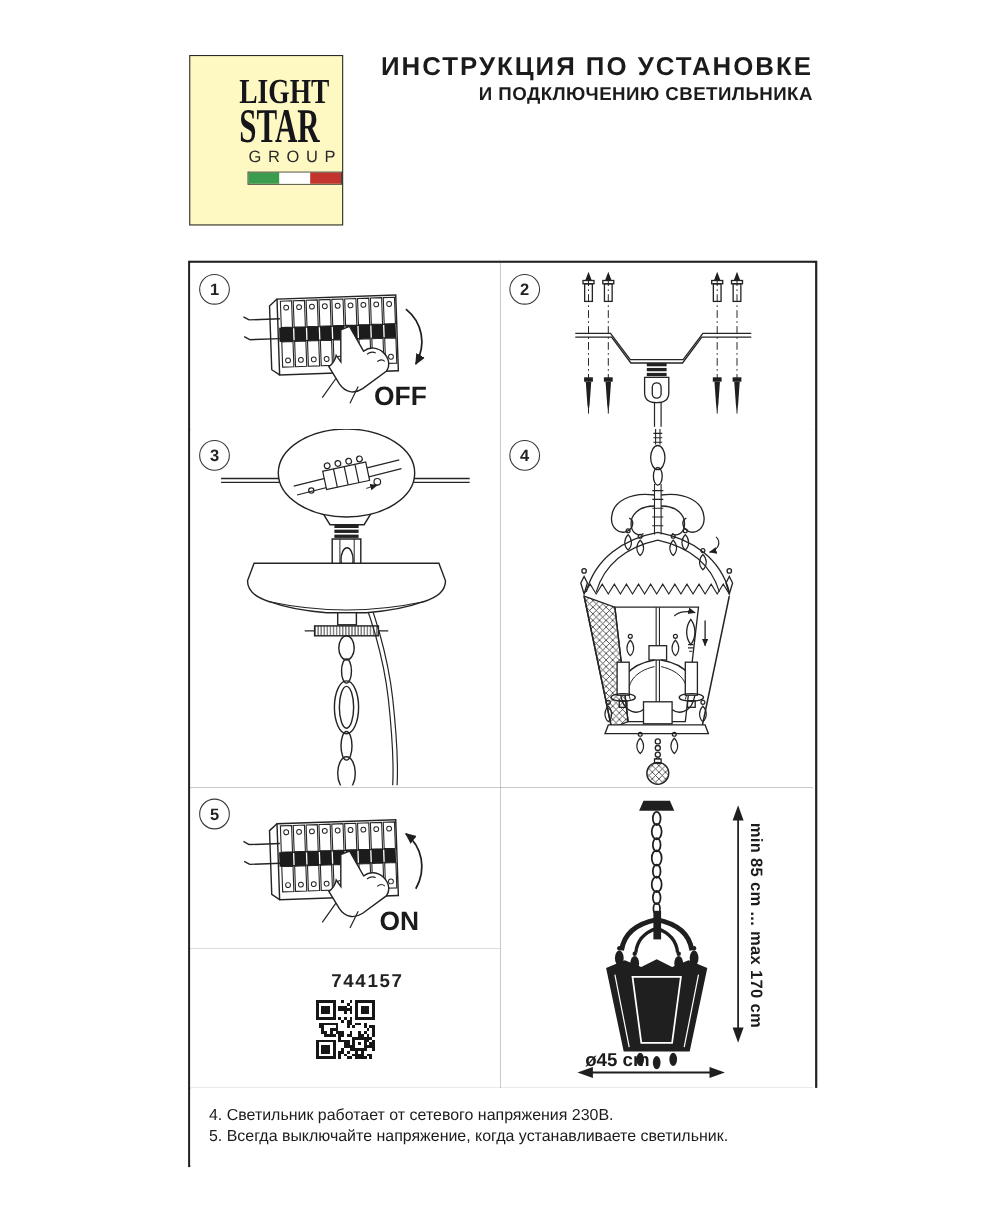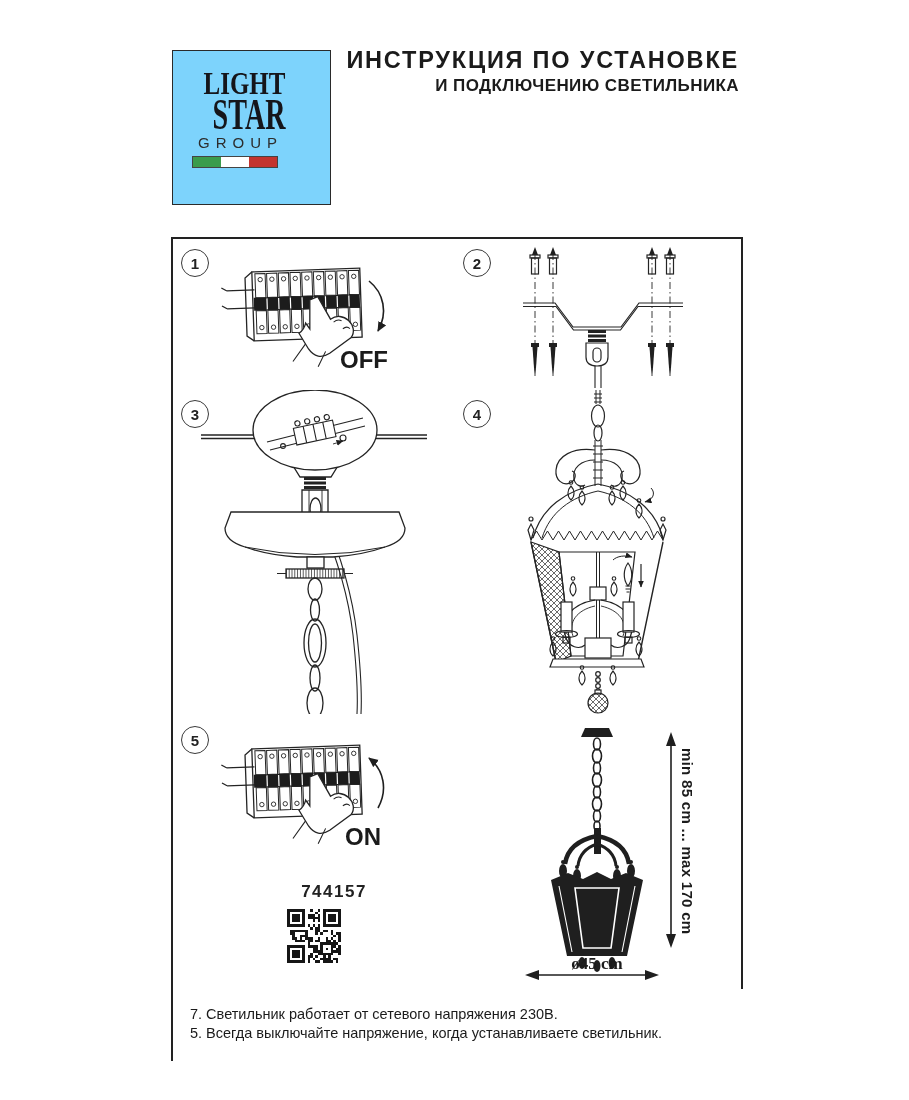--- a/index.html
+++ b/index.html
@@ -1,19 +1,19 @@
 <!DOCTYPE html>
 <html><head>
 <meta charset="utf-8">
 <style>
   html,body{margin:0;padding:0;background:#fff;}
   body{width:909px;height:1100px;position:relative;font-family:"Liberation Sans",sans-serif;color:#1b1b1b;overflow:hidden;}
   .abs{position:absolute;}
   
-  .logo-box{left:172px;top:50px;width:138px;height:135px;border:1.5px solid #2a2a2a;display:flex;flex-direction:column;align-items:flex-start;padding-top:18px;background:#7dd3fc;padding-left:19px;}
+  .logo-box{left:172px;top:50px;width:138px;height:135px;border:1.5px solid #2a2a2a;display:flex;flex-direction:column;align-items:flex-end;padding-top:18px;background:#fef9c3;}
   .logo-word{font-family:"Liberation Serif",serif;font-weight:bold;color:#15151a;display:block;white-space:nowrap;}
   .logo-light{font-size:32px;line-height:28px;transform:scale(0.78,1);}
   .logo-star{font-size:44px;line-height:36px;transform:scale(0.64,1);}
   .logo-group{font-size:15px;line-height:14px;letter-spacing:6px;margin-top:3px;margin-left:6px;color:#2c2c2c;font-weight:400;}
   .flag{margin-top:6px;width:84px;height:10px;border:1px solid #444;display:flex;}
   .flag span{flex:1;height:100%;}
   .titles{top:48px;right:170px;text-align:right;font-weight:bold;color:#1b1b1b;}
   .title-line{font-size:22.5px;line-height:33px;letter-spacing:1px;white-space:nowrap;}
   .instr1{font-size:23.5px;line-height:25px;letter-spacing:1.8px;white-space:nowrap;}
   .instr2{font-size:17px;line-height:25px;letter-spacing:0.4px;white-space:nowrap;}
@@ -31,21 +31,21 @@
   .cdim{left:282px;top:477px;width:284px;height:273px;}
   .cnotes{left:0;top:750px;width:566px;height:66px;padding:16px 0 0 17px;}
   .badge{position:absolute;left:8px;top:10px;width:26px;height:26px;border:1.3px solid #3a3a3a;border-radius:50%;display:flex;align-items:center;justify-content:center;font-size:15px;font-weight:bold;color:#222;background:#fff;z-index:2;}
   .fig{position:absolute;left:0;top:0;}
   .note-line{font-size:14.5px;line-height:18.5px;color:#1b1b1b;}
   
   .qr-label{margin-top:20px;text-align:center;font-weight:bold;font-size:17px;letter-spacing:1.5px;color:#222;padding-left:40px;}
   #qr-svg{display:block;margin:7px auto 0;shape-rendering:crispEdges;fill:#161616;}
   
   .dim-v{left:219px;top:24px;height:202px;width:22px;writing-mode:vertical-rl;text-align:center;font-weight:bold;font-size:15px;letter-spacing:0.3px;white-space:nowrap;color:#1b1b1b;}
-  .dim-h{left:77px;top:238px;width:130px;text-align:center;font-weight:bold;font-size:17px;color:#1b1b1b;font-family:Liberation Serif, serif;}
+  .dim-h{left:77px;top:238px;width:130px;text-align:left;font-weight:bold;font-size:17px;color:#1b1b1b;}
   svg text{font-family:"Liberation Sans",sans-serif;}
 </style>
 </head>
 <body>
 
 <svg width="0" height="0" style="position:absolute" aria-hidden="true">
   <defs>
     <marker id="ah" markerUnits="userSpaceOnUse" markerWidth="12" markerHeight="11" refX="9" refY="4.5" orient="auto">
       <path d="M0 0 L10 4.5 L0 9 Z" fill="#1f1f1f"></path>
     </marker>
@@ -574,17 +574,17 @@
           <path d="M78 259 H196" stroke-width="1.6"></path>
           <path d="M70 259 L84 254 L84 264 Z M204 259 L190 254 L190 264 Z" fill="#1f1f1f" stroke="none"></path>
         </g>
       </g>
     </svg>
     <div class="abs dim-v">min 85 cm ... max 170 cm</div>
     <div class="abs dim-h">ø45 cm</div>
   </section>
 
   <section class="cell cnotes">
-    <div class="note-line">7. Светильник работает от сетевого напряжения 230В.</div>
+    <div class="note-line">4. Светильник работает от сетевого напряжения 230В.</div>
     <div class="note-line">5. Всегда выключайте напряжение, когда устанавливаете светильник.</div>
   </section>
 
 </div>
 
 </body></html>

